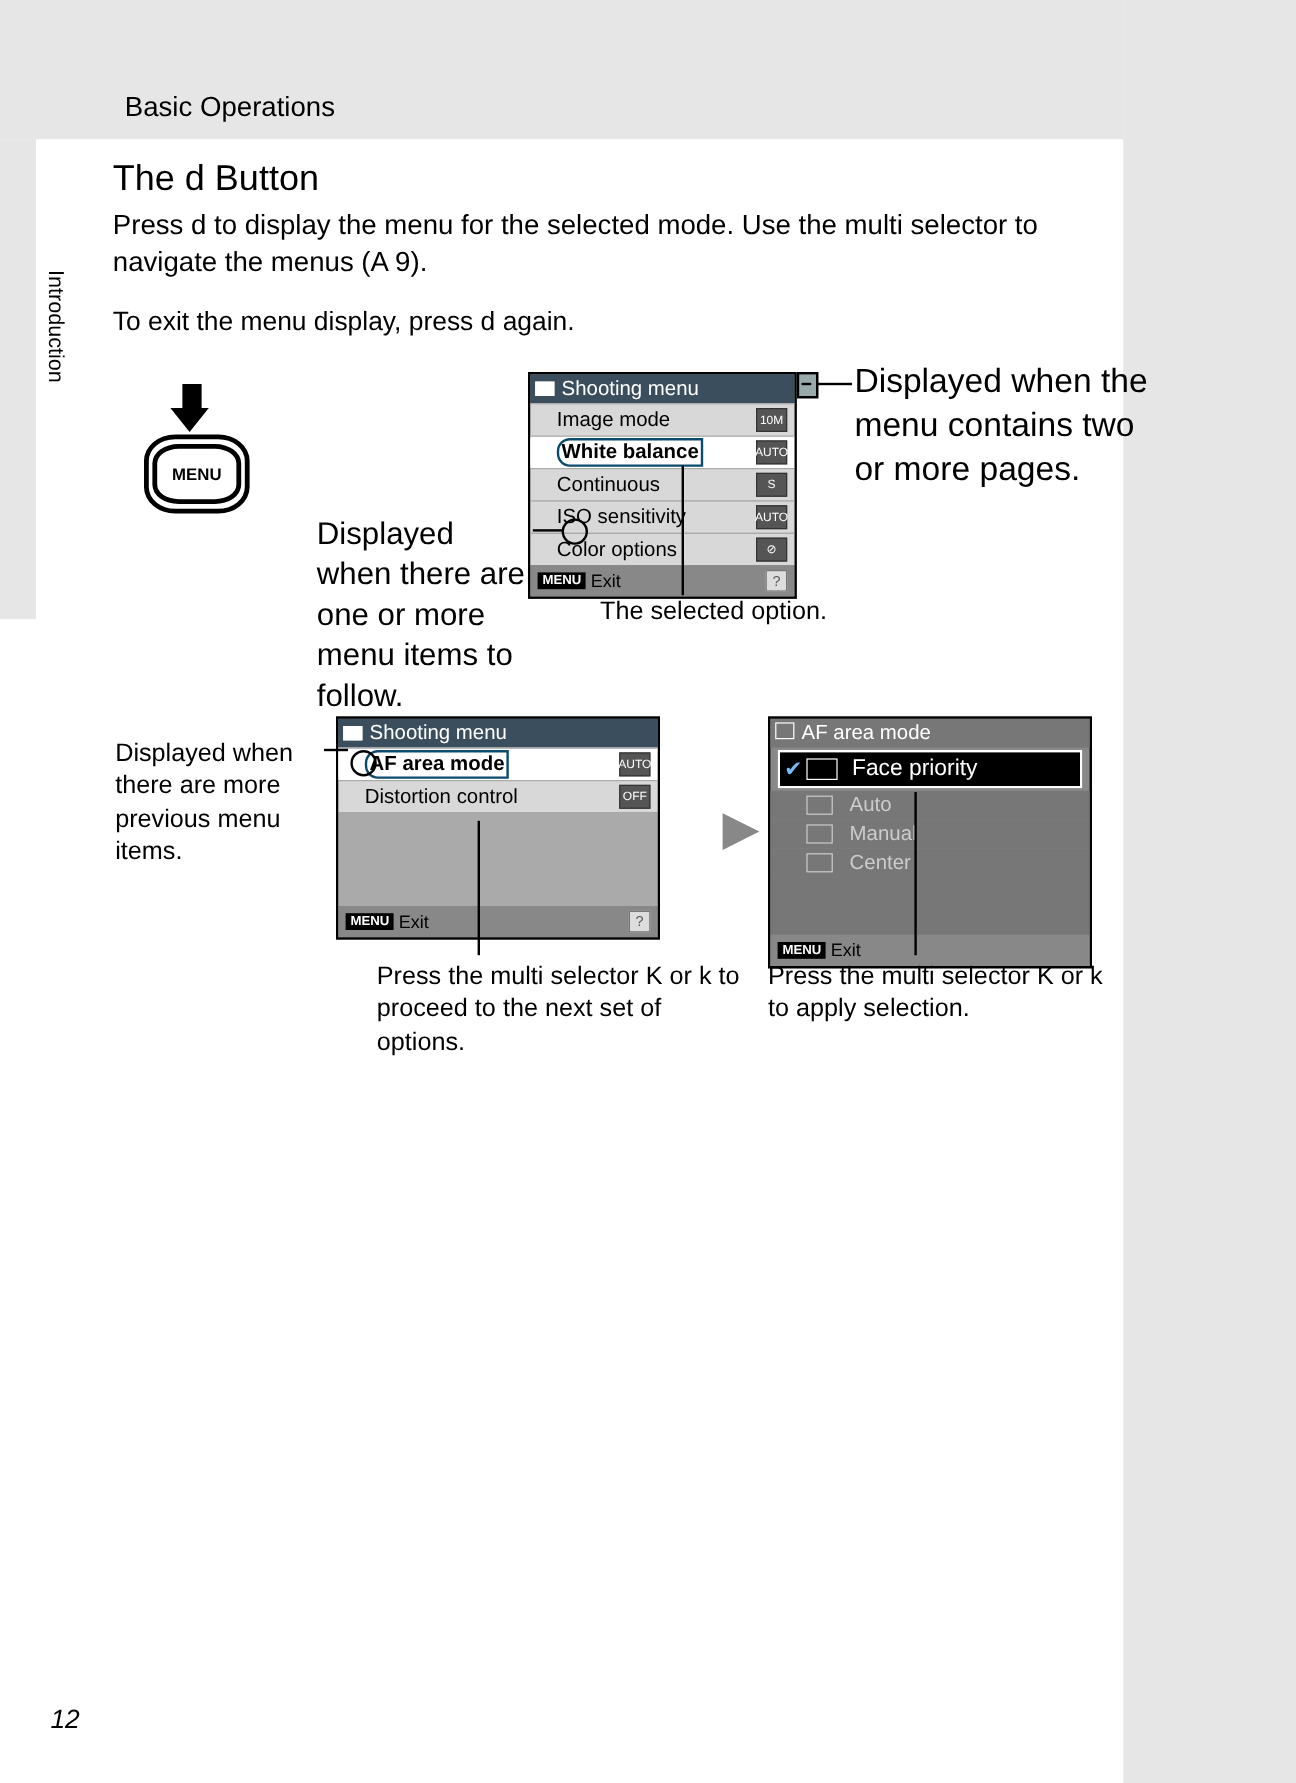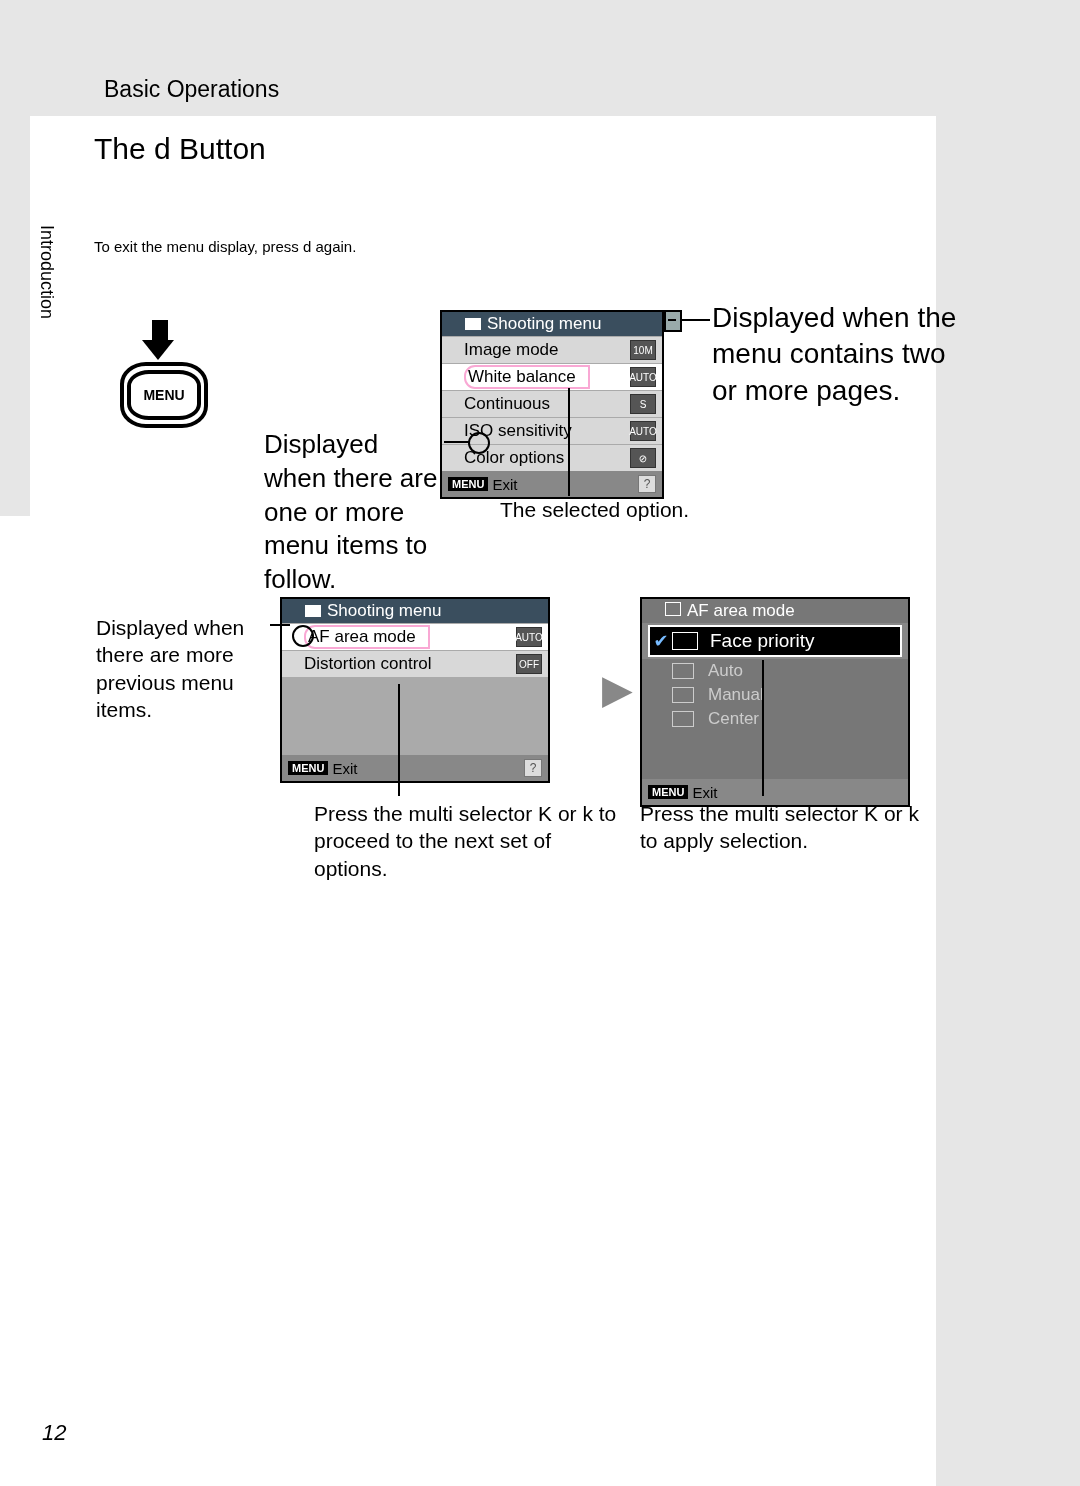--- a/index.html
+++ b/index.html
@@ -3,43 +3,43 @@
 <meta charset="utf-8">
 <style>
   html,body{margin:0;padding:0;background:#e6e6e6;font-family:Arial,Helvetica,sans-serif;color:#000;}
   .page{width:936px;height:1486px;background:#fff;position:relative;}
   .top-band{position:absolute;left:0;top:0;width:100%;height:116px;background:#e6e6e6;}
   .basic-ops{position:absolute;left:104px;top:76px;font-size:23px;}
   .left-tab{position:absolute;left:0;top:116px;width:30px;height:400px;background:#e6e6e6;}
   .side-label{position:absolute;left:36px;top:225px;writing-mode:vertical-rl;font-size:18px;}
   .title{position:absolute;left:94px;top:132px;font-size:30px;}
   .para1{position:absolute;left:94px;top:172px;width:840px;font-size:23px;line-height:1.35;}
-  .para2{position:absolute;left:94px;top:238px;width:840px;font-size:15px;}
+  .para2{position:absolute;left:94px;top:255px;width:840px;font-size:22px;}
   .pnum{position:absolute;left:42px;bottom:40px;font-style:italic;font-size:22px;}
 
   
   .menu-btn-outer{position:absolute;left:120px;top:362px;width:80px;height:58px;border:4px solid #000;border-radius:26px/22px;display:flex;align-items:center;justify-content:center;}
   .menu-btn-inner{width:66px;height:42px;border:4px solid #000;border-radius:22px/16px;display:flex;align-items:center;justify-content:center;font-size:14px;font-weight:bold;}
   .arrow{position:absolute;left:150px;top:320px;width:20px;height:40px;}
   .arrow .shaft{width:16px;height:20px;background:#000;margin:0 auto;}
   .arrow .head{width:0;height:0;border-left:16px solid transparent;border-right:16px solid transparent;border-top:20px solid #000;margin-left:-8px;}
 
   
   .lcd{position:absolute;background:#888;border:2px solid #000;}
-  .lcd .hd{background:#3a4e5e;color:#fff;font-size:17px;padding:2px 23px;}
+  .lcd .hd{background:#3a4e5e;color:#fff;font-size:17px;padding:2px 4px;}
   .lcd .row{display:flex;align-items:center;background:#d8d8d8;border-top:1px solid #aaa;height:26px;font-size:17px;}
   .lcd .row .lbl{flex:1;padding-left:22px;}
   .lcd .row .badge{width:24px;height:18px;background:#555;color:#fff;font-size:10px;border:1px solid #333;display:flex;align-items:center;justify-content:center;margin-right:6px;}
   .lcd .sel{background:#fff;}
   .lcd .sel .lbl{background:#fff;}
   .lcd .ft{background:#888;display:flex;align-items:center;font-size:15px;padding:2px 6px;height:22px;}
   .lcd .ft .mtag{background:#000;color:#fff;font-size:11px;padding:1px 4px;margin-right:4px;font-weight:bold;}
   .lcd .ft .help{margin-left:auto;width:16px;height:16px;background:#ddd;border:1px solid #777;font-size:12px;display:flex;align-items:center;justify-content:center;color:#555;}
 
-  .selected-wrap{display:inline-block;border:2px solid #f9a8d4;border-radius:11px 0 0 11px;padding:0 12px 0 2px;}
+  .selected-wrap{display:inline-block;border:2px solid #0c4a6e;border-radius:11px 0 0 11px;padding:0 2px 0 2px;font-weight:bold;}
 
   
   .lcd1{left:440px;top:310px;width:220px;}
   .pagebar{position:absolute;left:664px;top:310px;width:14px;height:18px;border:2px solid #000;background:#9aa;}
   .pagebar::after{content:"";position:absolute;left:2px;top:7px;width:8px;height:2px;background:#000;}
 
   .ann-right1{position:absolute;left:712px;top:300px;width:260px;font-size:28px;line-height:1.3;}
   .line-r1{position:absolute;left:680px;top:319px;width:30px;height:2px;background:#000;}
 
   .ann-left1{position:absolute;left:264px;top:428px;width:180px;font-size:26px;line-height:1.3;text-align:left;}
@@ -77,20 +77,21 @@
 </head>
 <body>
 
 <div class="page">
   <div class="top-band"></div>
   <div class="left-tab"></div>
   <div class="basic-ops">Basic Operations</div>
   <div class="side-label">Introduction</div>
 
   <div class="title">The d Button</div>
+  <div class="para1">Press d to display the menu for the selected mode. Use the multi selector to navigate the menus (A 9).</div>
   <div class="para2">To exit the menu display, press d again.</div>
 
   <div class="arrow">
       <div class="shaft"></div>
       <div class="head"></div>
     </div>
   <div class="menu-btn-outer">
     <div class="menu-btn-inner">MENU</div>
   </div>
 

